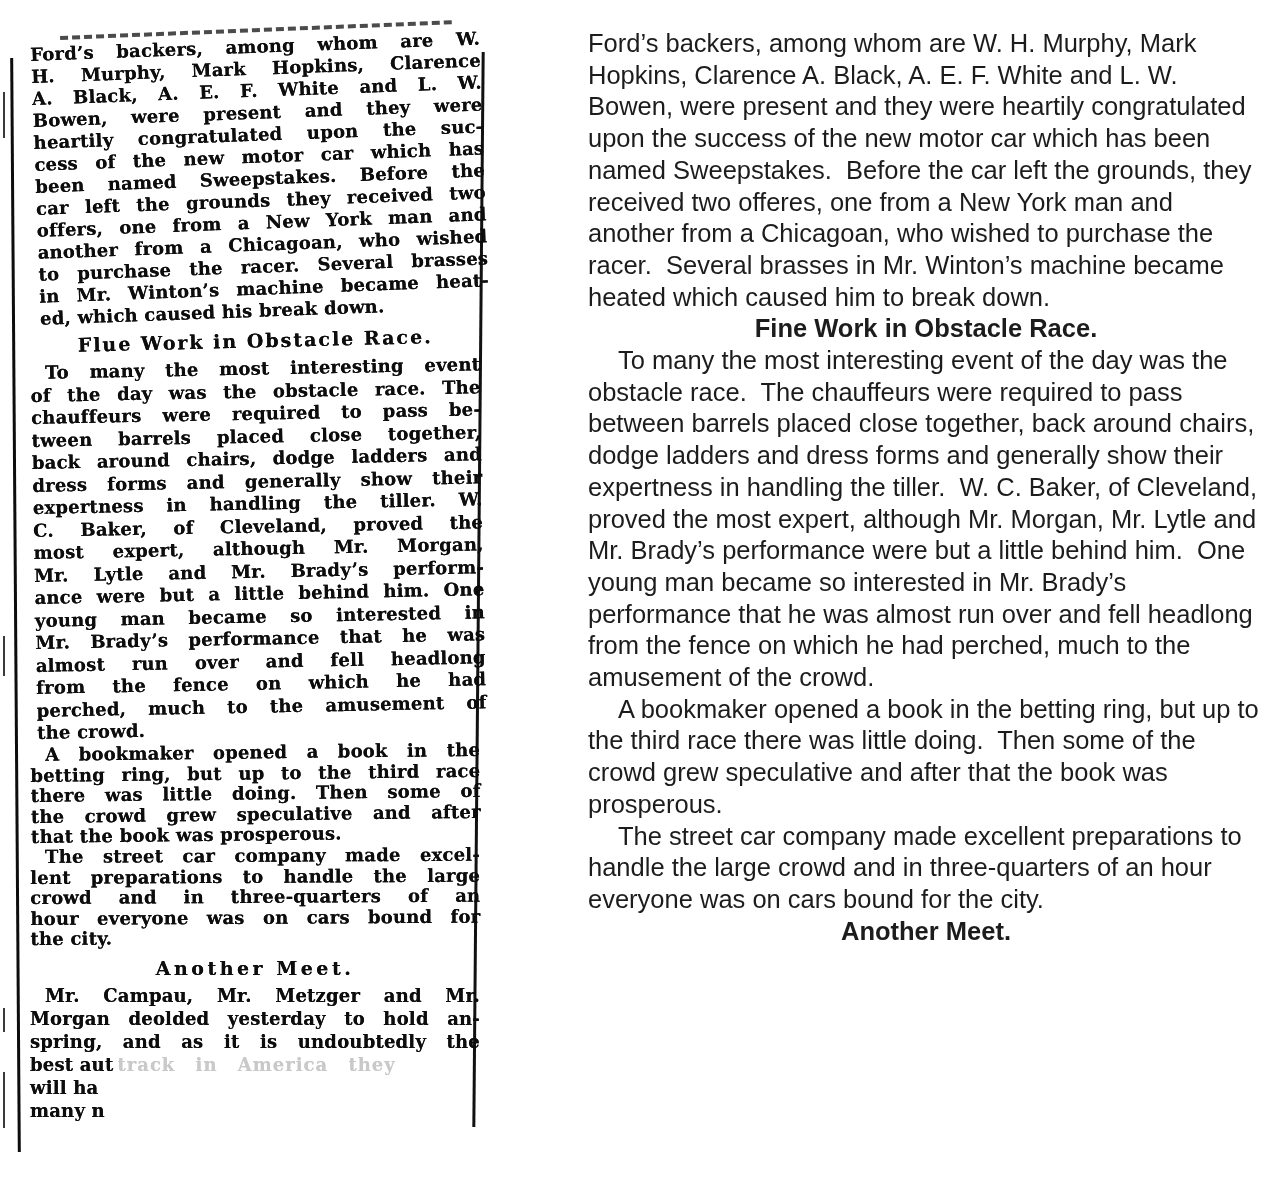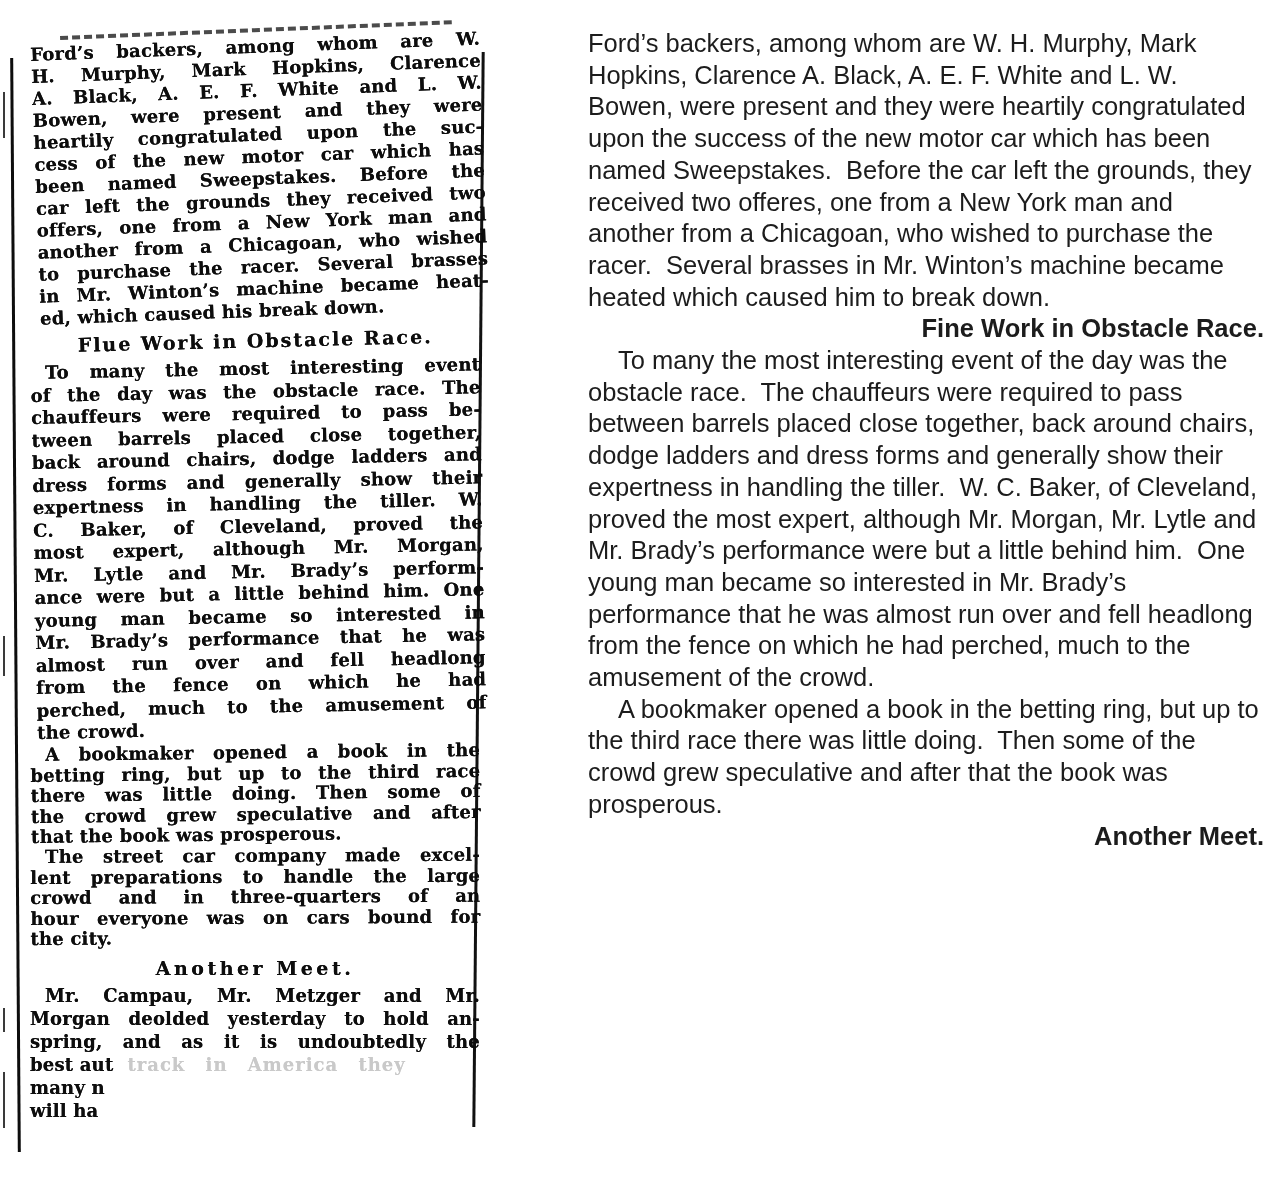--- a/index.html
+++ b/index.html
@@ -55,37 +55,37 @@
   .sec:nth-child(1){line-height:22px;transform:rotate(-2.1deg);}
   .sec:nth-child(2){transform:rotate(-1.4deg);margin:4px 0 4px 0;}
   .sec:nth-child(3){line-height:22.5px;transform:rotate(-1.1deg);}
   .sec:nth-child(4){line-height:20.5px;transform:rotate(-0.65deg);}
   .sec:nth-child(5){line-height:20.5px;transform:rotate(-0.3deg);}
   .sec:nth-child(6){margin:6px 0 4px 0;letter-spacing:3.5px;}
   .sec:nth-child(7){line-height:23px;}
 
   .ghost{
     opacity:.22;filter:blur(.6px);
-    margin-left:14px;word-spacing:13px;letter-spacing:1px;
+    margin-left:4px;word-spacing:13px;letter-spacing:1px;
     text-align-last:left;
   }
 
   
   .trans{
     position:absolute;left:543px;top:28px;width:676px;
     color:#1c1c1c;
     font-size:25.5px;line-height:31.7px;
     font-family:Liberation Sans, sans-serif;
     margin-left:45px;
   }
   .tpara{margin:0;white-space:pre-wrap;}
   .tpara.ind{text-indent:30px;}
   .thead{
     margin:0;font-size:25.5px;line-height:31.7px;
-    font-weight:700;text-align:right;
+    font-weight:700;text-align:center;
   }
 </style>
 </head>
 <body>
 
 <div class="clip-rule-left"></div>
 <div class="clip-rule-right"></div>
 <div class="edge-dash d1"></div>
 <div class="edge-dash d2"></div>
 <div class="edge-dash d3"></div>
@@ -142,25 +142,26 @@
         <div class="cline">crowd and in three-quarters of an</div>
         <div class="cline">hour everyone was on cars bound for</div>
         <div class="cline lastl">the city.</div>
       </div>
       <div class="sec chead">Another Meet.</div>
       <div class="sec cpara">
         <div class="cline ind">Mr. Campau, Mr. Metzger and Mr.</div>
         <div class="cline">Morgan deolded yesterday to hold an-</div>
         <div class="cline">spring, and as it is undoubtedly the</div>
         <div class="cline lastl">best aut<span class="ghost">track in America they</span></div>
+        <div class="cline lastl">will ha</div>
         <div class="cline lastl">many n</div>
-        <div class="cline lastl">will ha</div>
       </div>
     </div>
 </div>
 
 <div class="trans" id="trans-body">
     <p class="tpara">Ford’s backers, among whom are W. H. Murphy, Mark Hopkins, Clarence A. Black, A. E. F. White and L. W. Bowen, were present and they were heartily congratulated upon the success of the new motor car which has been named Sweepstakes.  Before the car left the grounds, they received two offeres, one from a New York man and another from a Chicagoan, who wished to purchase the racer.  Several brasses in Mr. Winton’s machine became heated which caused him to break down.</p>
     <h3 class="thead">Fine Work in Obstacle Race.</h3>
     <p class="tpara ind">To many the most interesting event of the day was the obstacle race.  The chauffeurs were required to pass between barrels placed close together, back around chairs, dodge ladders and dress forms and generally show their expertness in handling the tiller.  W. C. Baker, of Cleveland, proved the most expert, although Mr. Morgan, Mr. Lytle and Mr. Brady’s performance were but a little behind him.  One young man became so interested in Mr. Brady’s performance that he was almost run over and fell headlong from the fence on which he had perched, much to the amusement of the crowd.</p>
     <p class="tpara ind">A bookmaker opened a book in the betting ring, but up to the third race there was little doing.  Then some of the crowd grew speculative and after that the book was prosperous.</p>
+    <p class="tpara ind">The street car company made excellent preparations to handle the large crowd and in three-quarters of an hour everyone was on cars bound for the city.</p>
     <h3 class="thead">Another Meet.</h3>
   </div>
 
 </body></html>

